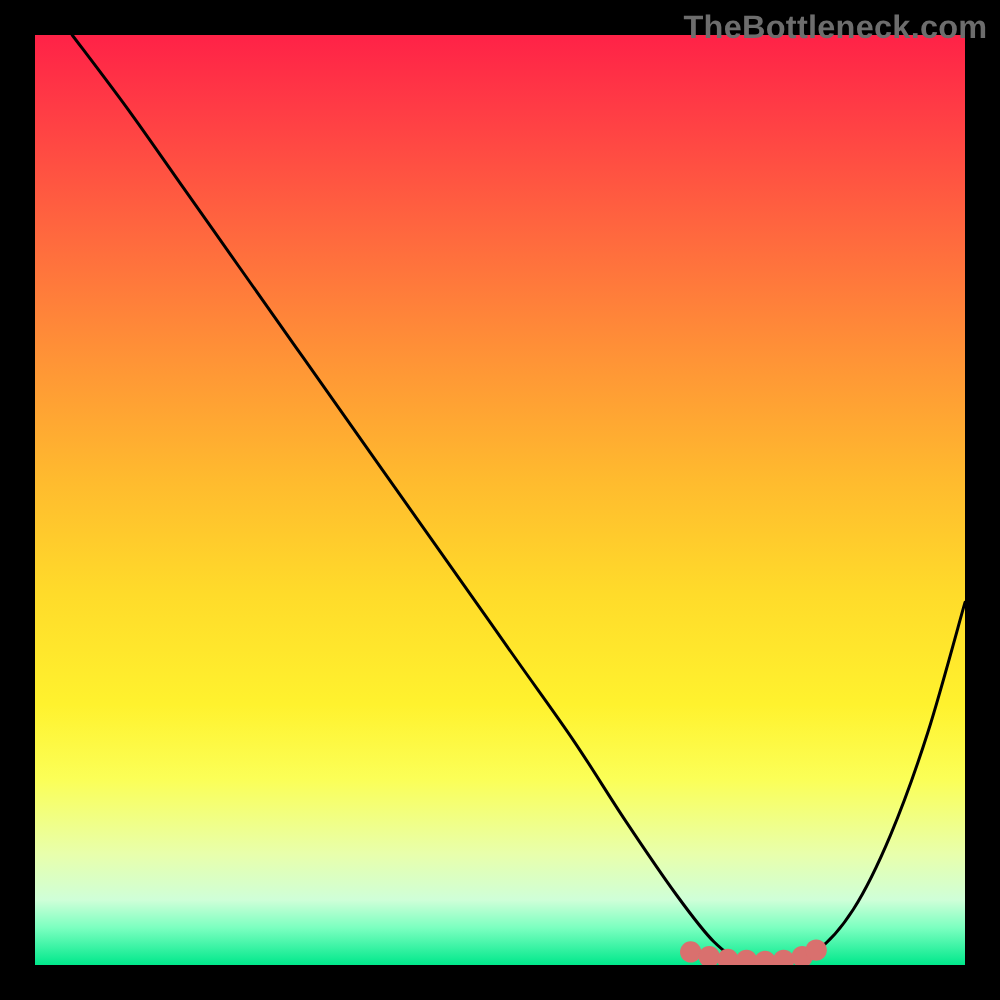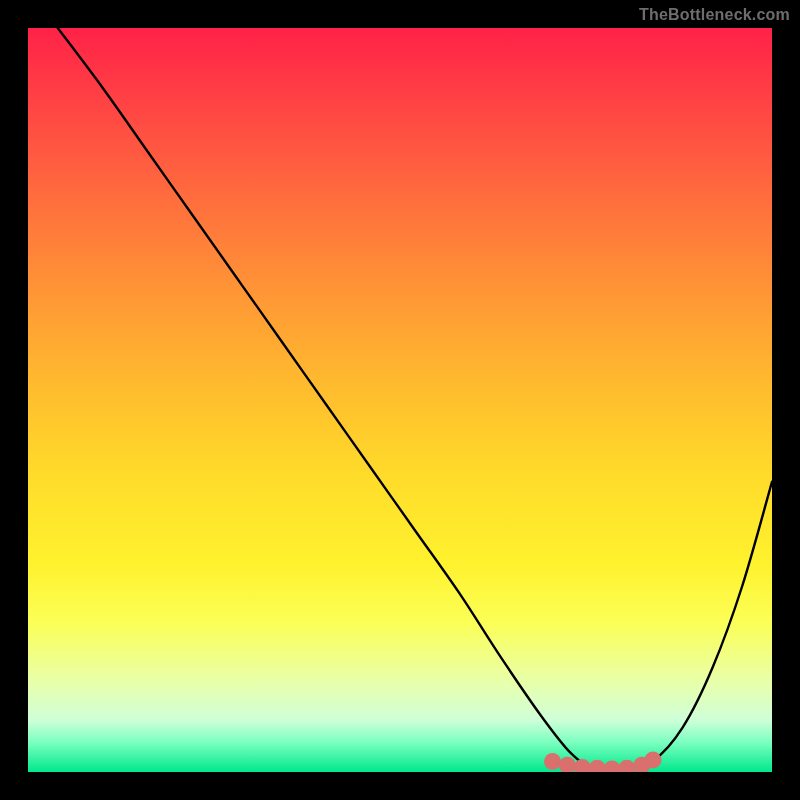--- a/index.html
+++ b/index.html
@@ -42,21 +42,21 @@
       #cfffd8 93%,
       #7bffc0 96%,
       #00e88b 100%
     );
   }
   .watermark {
     position: absolute;
     top: 6px;
     right: 10px;
     font-family: Arial, Helvetica, sans-serif;
-    font-size: 16px;
+    font-size: 26px;
     font-weight: 700;
     color: #6d6d6d;
     letter-spacing: 0.2px;
   }
   svg.curves {
     position: absolute;
     left: 0;
     top: 0;
   }
 </style>

